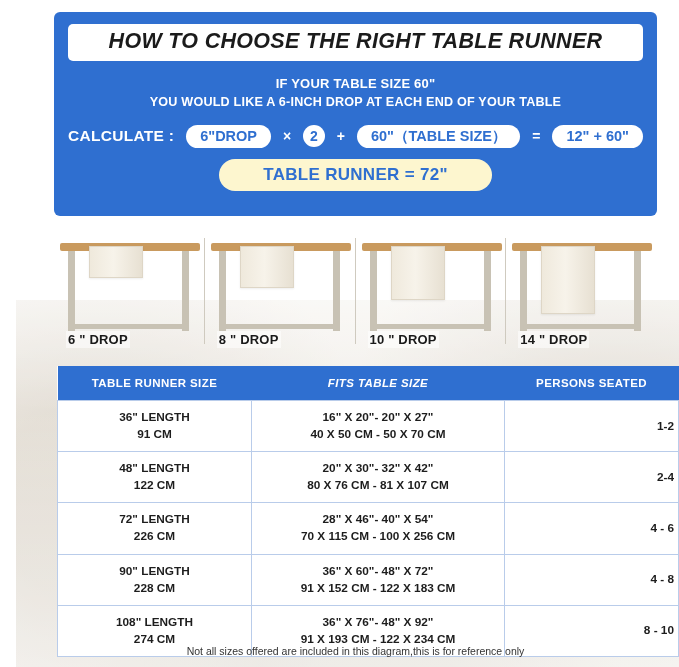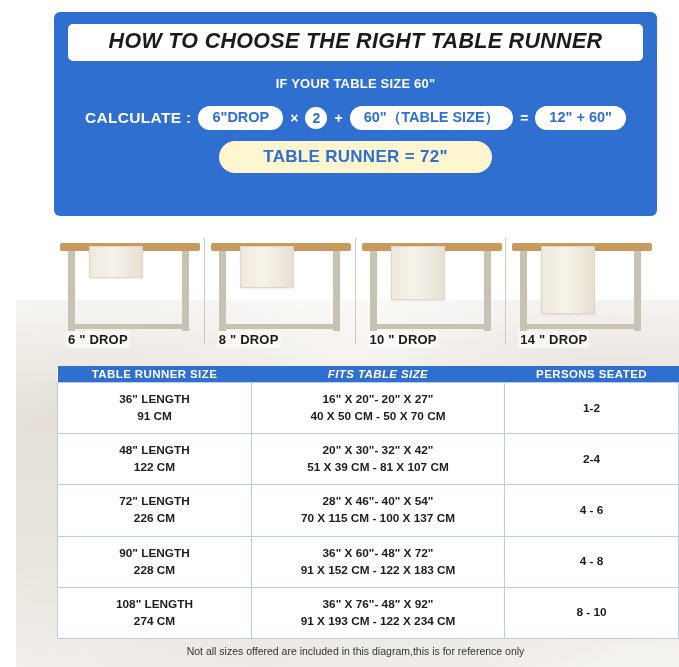--- a/index.html
+++ b/index.html
@@ -69,21 +69,21 @@
     font-size: 13px;
     letter-spacing: .2px;
     margin-top: 14px;
     line-height: 1.45;
   }
   .hero-sub .l2 { font-size: 12.6px; }
 
   .calc-row {
     display: flex;
     align-items: center;
-    justify-content: center;
+    justify-content: space-between;
     gap: 7px;
     margin-top: 13px;
   }
   .calc-label {
     color: #ffffff;
     font-weight: bold;
     font-size: 15.5px;
     letter-spacing: .3px;
     white-space: nowrap;
   }
@@ -199,35 +199,35 @@
     border-collapse: collapse;
     background: rgba(255,255,255,.92);
     table-layout: fixed;
   }
   .tbl thead th {
     background: #2f6fd0;
     color: #ffffff;
     font-size: 11.5px;
     font-weight: bold;
     letter-spacing: .4px;
-    padding: 2px 4px;
+    padding: 11px 4px;
     text-align: center;
     border: none;
   }
   .tbl tbody td {
     border: 1px solid #b9ccea;
     font-size: 11.8px;
     color: #1d1d1d;
     text-align: center;
     padding: 8px 4px;
     line-height: 1.45;
     font-weight: bold;
     background: rgba(255,255,255,.86);
   }
-  .tbl tbody td.seats { font-weight: bold; }
+  .tbl tbody td.seats { font-weight: bold; text-align: right; }
   .col-a { width: 186px; }
   .col-b { width: 245px; font-style: italic; }
   .col-c { width: 166px; }
 
   .footnote {
     position: absolute;
     left: 0; right: 0;
     top: 645px;
     text-align: center;
     font-size: 10.5px;
@@ -239,20 +239,21 @@
 
 <div class="page">
 
   <div class="bg-wash"></div>
 
   <div class="hero">
     <div class="hero-title">HOW TO CHOOSE THE RIGHT TABLE RUNNER</div>
 
     <div class="hero-sub">
       <div>IF YOUR TABLE SIZE 60"</div>
+      <div class="l2">YOU WOULD LIKE A 6-INCH DROP AT EACH END OF YOUR TABLE</div>
     </div>
 
     <div class="calc-row">
       <span class="calc-label">CALCULATE :</span>
       <span class="pill">6"DROP</span>
       <span class="op">×</span>
       <span class="pill circle">2</span>
       <span class="op">+</span>
       <span class="pill">60"（TABLE SIZE）</span>
       <span class="op">=</span>
@@ -327,32 +328,32 @@
         </td>
         <td class="seats">1-2</td>
       </tr>
       <tr>
         <td>
           <span>48" LENGTH</span><br>
           <span>122 CM</span>
         </td>
         <td>
           <span>20" X 30"- 32" X 42"</span><br>
-          <span>51 X 39 CM - 81 X 107 CM</span>
+          <span>80 X 76 CM - 81 X 107 CM</span>
         </td>
         <td class="seats">2-4</td>
       </tr>
       <tr>
         <td>
           <span>72" LENGTH</span><br>
           <span>226 CM</span>
         </td>
         <td>
           <span>28" X 46"- 40" X 54"</span><br>
-          <span>70 X 115 CM - 100 X 137 CM</span>
+          <span>70 X 115 CM - 100 X 256 CM</span>
         </td>
         <td class="seats">4 - 6</td>
       </tr>
       <tr>
         <td>
           <span>90" LENGTH</span><br>
           <span>228 CM</span>
         </td>
         <td>
           <span>36" X 60"- 48" X 72"</span><br>

